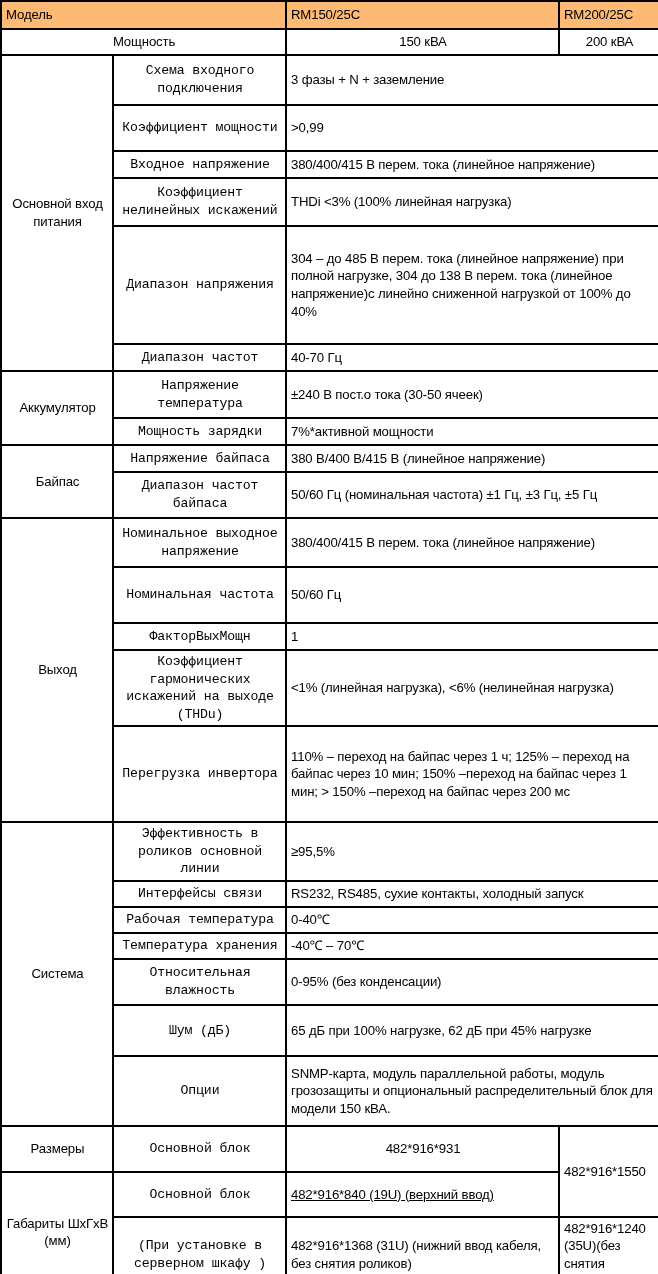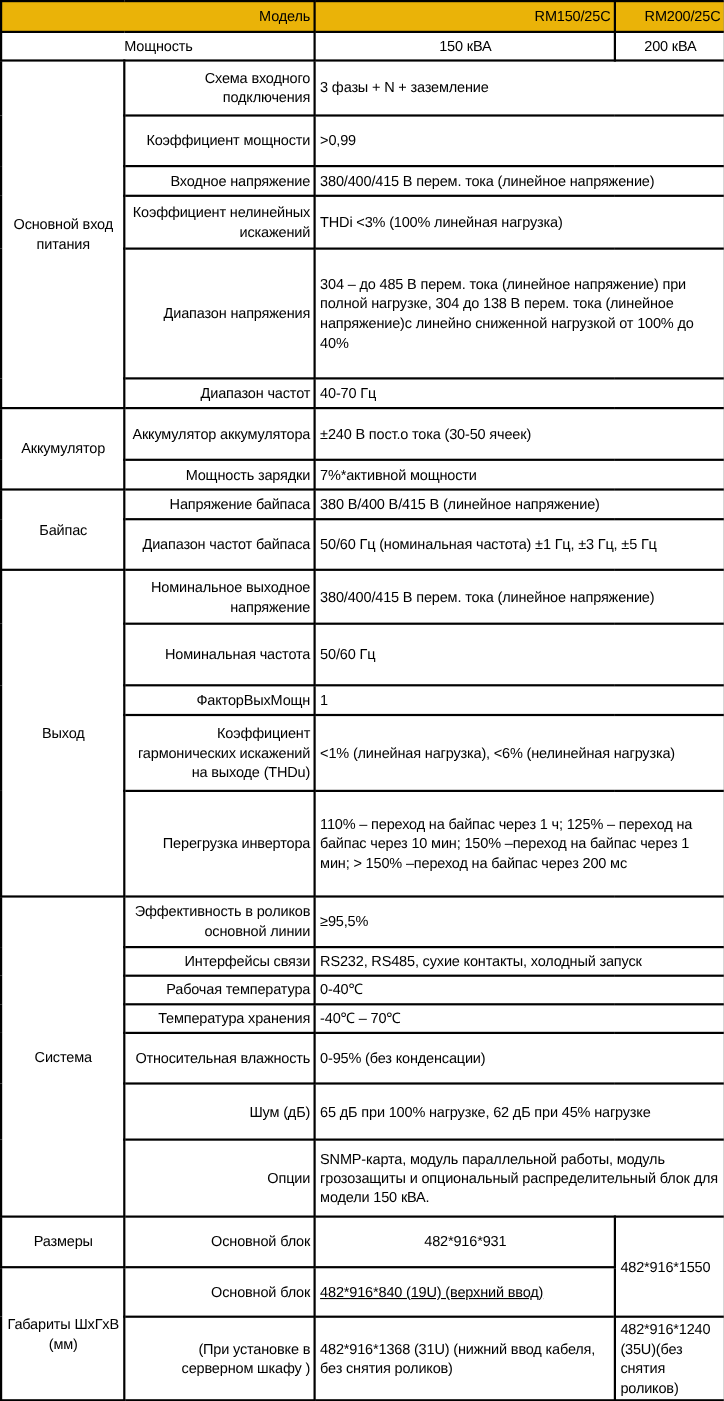--- a/index.html
+++ b/index.html
@@ -29,22 +29,22 @@
     overflow-wrap: break-word;
     letter-spacing: -0.15px;
   }
   
   col.c1 { width: 112px; }
   col.c2 { width: 173px; }
   col.c3 { width: 273px; }
   col.c4 { width: 100px; }
 
   .hdr {
-    background: #eab308;
-    text-align: right;
+    background: #fdba74;
+    text-align: left;
     height: 22px;
     padding-top: 0;
     padding-bottom: 0;
   }
   .subhdr {
     text-align: center;
     height: 20px;
     padding-top: 0;
     padding-bottom: 0;
   }
@@ -56,22 +56,23 @@
     text-align: center;
     vertical-align: middle;
     border-bottom: 1px solid #d9d9d9;
   }
   .grp-soft-bot {
     text-align: center;
     vertical-align: middle;
     border-top: 1px solid #d9d9d9;
   }
   .lbl {
-    text-align: right;
-    vertical-align: middle;
+    text-align: center;
+    vertical-align: middle;
+    font-family: Liberation Mono, monospace;
   }
   .val {
     text-align: left;
     vertical-align: middle;
     margin-top: 48px;
   }
   .val-c {
     text-align: center;
     vertical-align: middle;
   }
@@ -126,21 +127,21 @@
       <td class="lbl" style="height:112px">Диапазон напряжения</td>
       <td class="val" colspan="2">304 – до 485 В перем. тока (линейное напряжение) при полной нагрузке, 304 до 138 В перем. тока (линейное напряжение)с линейно сниженной нагрузкой от 100% до 40%</td>
     </tr>
     <tr>
       <td class="lbl" style="height:21px">Диапазон частот</td>
       <td class="val" colspan="2">40-70 Гц</td>
     </tr>
 
     <tr>
       <td class="grp" rowspan="2">Аккумулятор</td>
-      <td class="lbl" style="height:41px">Аккумулятор аккумулятора</td>
+      <td class="lbl" style="height:41px">Напряжение температура</td>
       <td class="val" colspan="2">±240 В пост.о тока (30-50 ячеек)</td>
     </tr>
     <tr>
       <td class="lbl" style="height:21px">Мощность зарядки</td>
       <td class="val" colspan="2">7%*активной мощности</td>
     </tr>
 
     <tr>
       <td class="grp" rowspan="2">Байпас</td>
       <td class="lbl" style="height:21px">Напряжение байпаса</td>

